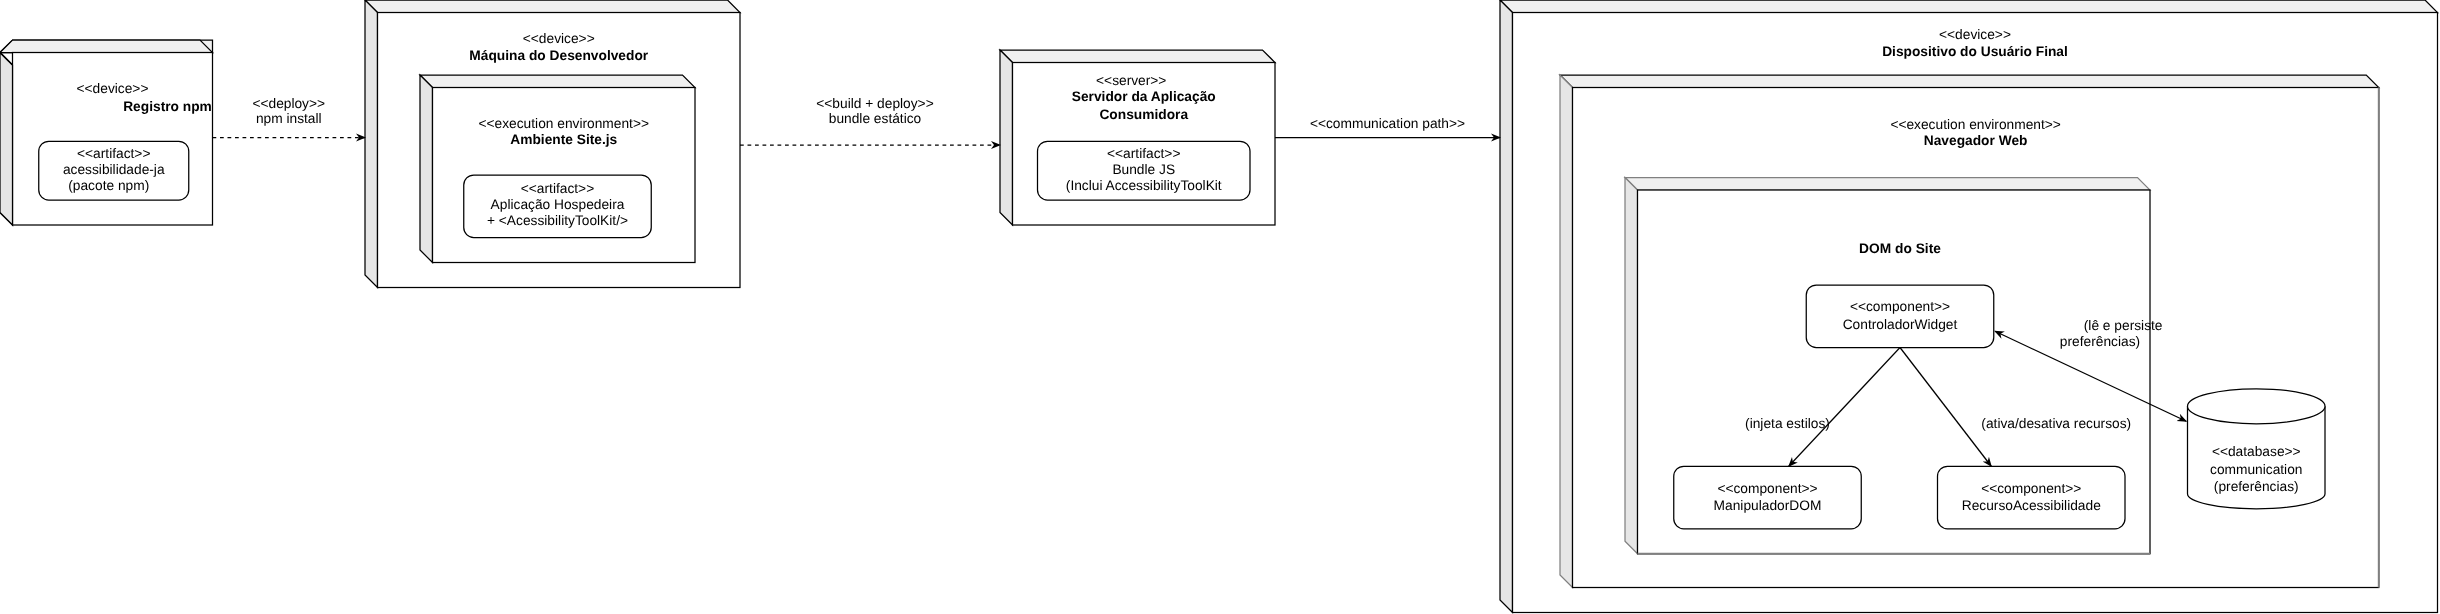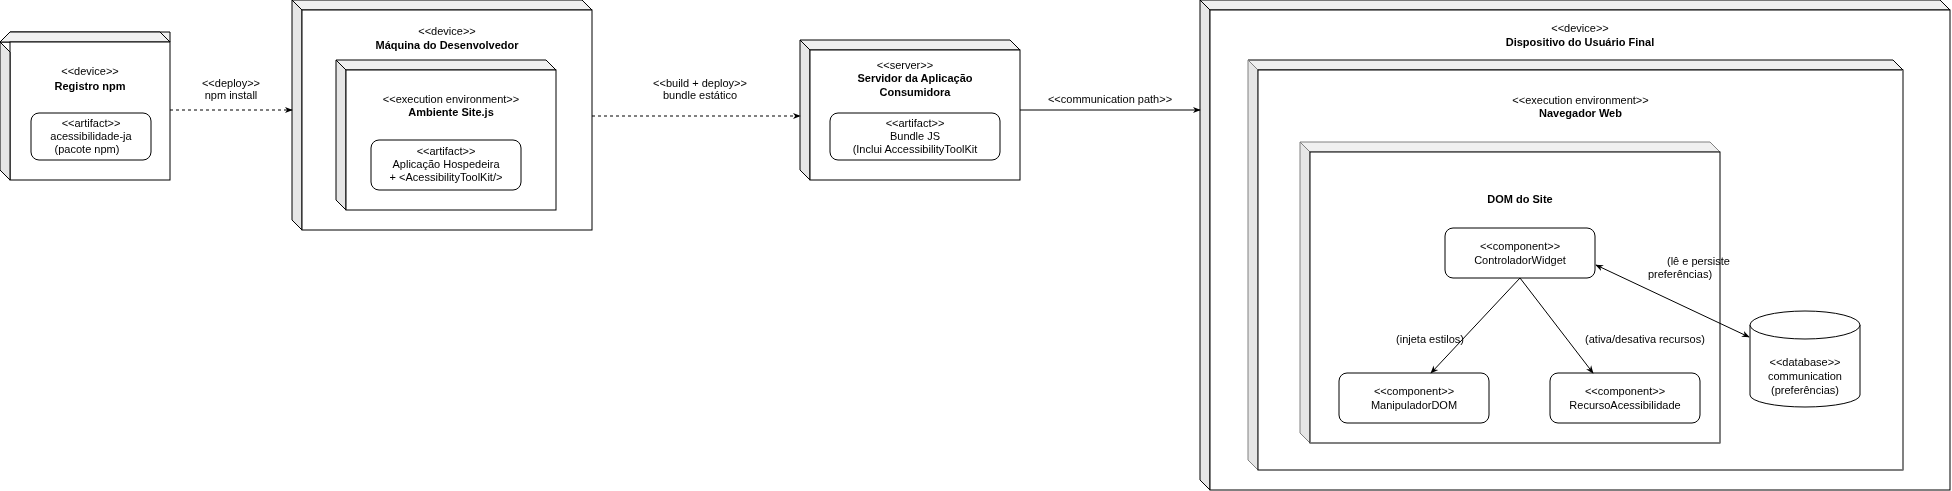--- a/index.html
+++ b/index.html
@@ -77,21 +77,21 @@
 
   <line x1="170" y1="110" x2="292" y2="110" stroke="#000" stroke-dasharray="3,3" marker-end="url(#arrow)"></line>
   <line x1="592" y1="116" x2="800" y2="116" stroke="#000" stroke-dasharray="3,3" marker-end="url(#arrow)"></line>
   <line x1="1020" y1="110" x2="1200" y2="110" stroke="#000" marker-end="url(#arrow)"></line>
   <line x1="1520" y1="278" x2="1431" y2="373" stroke="#000" marker-end="url(#arrow)"></line>
   <line x1="1520" y1="278" x2="1593" y2="373" stroke="#000" marker-end="url(#arrow)"></line>
   <line x1="1596" y1="265" x2="1749" y2="337" stroke="#000" marker-start="url(#arrow)" marker-end="url(#arrow)"></line>
 </svg>
 
 <div class="lbl" style="left:10px; top:65px; width:160px;">&lt;&lt;device&gt;&gt;</div>
-<div class="lbl bold" style="left:10px; top:80px; width:160px;">Registro npm</div>
+<div class="lbl bold" style="left:10px; top:80px; width:160px;padding-left:44px;">Registro npm</div>
 <div class="lbl" style="left:31px; top:117px; width:120px;">&lt;&lt;artifact&gt;&gt;</div>
 <div class="lbl" style="left:31px; top:130px; width:120px;">acessibilidade-ja</div>
 <div class="lbl" style="left:31px; top:143px; width:112px;">(pacote npm)</div>
 
 <div class="lbl" style="left:181px; top:77px; width:100px;">&lt;&lt;deploy&gt;&gt;</div>
 <div class="lbl" style="left:181px; top:89px; width:100px;">npm install</div>
 
 <div class="lbl" style="left:302px; top:25px; width:290px;">&lt;&lt;device&gt;&gt;</div>
 <div class="lbl bold" style="left:302px; top:39px; width:290px;">Máquina do Desenvolvedor</div>
 <div class="lbl" style="left:346px; top:93px; width:210px;">&lt;&lt;execution environment&gt;&gt;</div>

